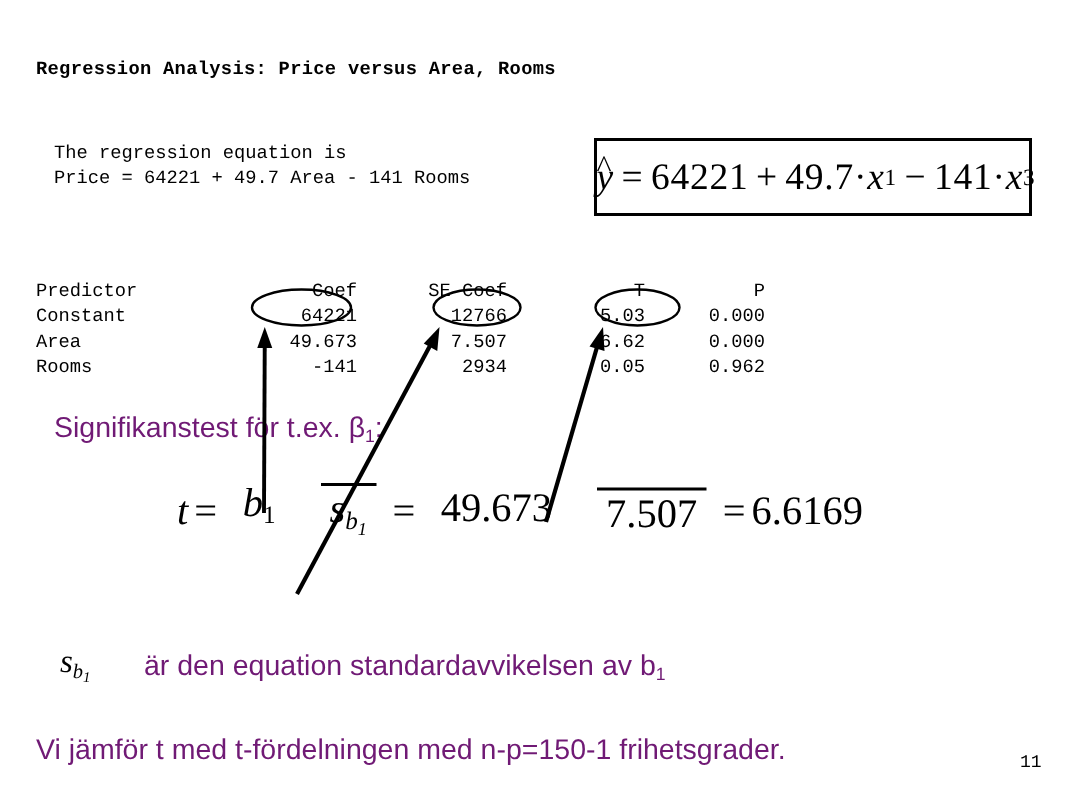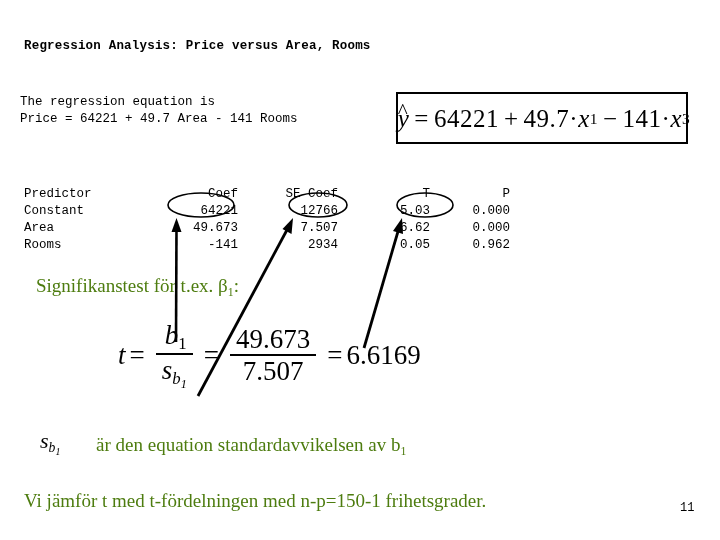--- a/index.html
+++ b/index.html
@@ -30,21 +30,21 @@
     white-space: pre;
     color: #000;
   }
   #analysis-title {
     left: 24px;
     top: 38px;
     font-weight: bold;
     letter-spacing: 0.2px;
   }
   #equation-intro {
-    left: 20px;
+    left: 36px;
     top: 94px;
   }
   #regression-table {
     left: 24px;
     top: 152px;
   }
   .trow { display: block; height: 17px; }
   .col-pred { display: inline-block; width: 124px; text-align: left; }
   .col-coef { display: inline-block; width: 90px; text-align: right; }
   .col-se   { display: inline-block; width: 100px; text-align: right; }
@@ -94,22 +94,22 @@
     top: -0.30em;
     transform: translateX(-55%);
     font-style: normal;
     font-size: 0.85em;
   }
   .op { padding: 0 5px; }
 
   
   .sans {
     position: absolute;
-    font-family: Liberation Serif, serif;
-    color: #4d7c0f;
+    font-family: Liberation Sans, sans-serif;
+    color: #701a75;
     white-space: nowrap;
   }
   #significance-label {
     left: 36px;
     top: 275px;
     font-size: 19px;
   }
   #beta-sub { font-size: 0.62em; vertical-align: -0.3em; }
   #sb-description {
     left: 96px;
@@ -144,25 +144,25 @@
     left: 118px;
     top: 322px;
     font-family: "Liberation Serif", "DejaVu Serif", serif;
     font-size: 27px;
     display: flex;
     align-items: center;
     white-space: nowrap;
   }
   .frac {
     display: inline-flex;
-    flex-direction: column;
-    align-items: flex-end;
+    align-items: flex-start;
     vertical-align: middle;
     margin: 0 7px;
     line-height: 1.02;
+    gap: 24px;
   }
   .frac .num { padding: 0 6px 1px 6px; }
   .frac .den {
     padding: 2px 6px 0 6px;
     border-top: 2px solid #000;
     width: 100%;
     text-align: center;
     box-sizing: border-box;
   }
   .eqsign { padding: 0 4px; }

